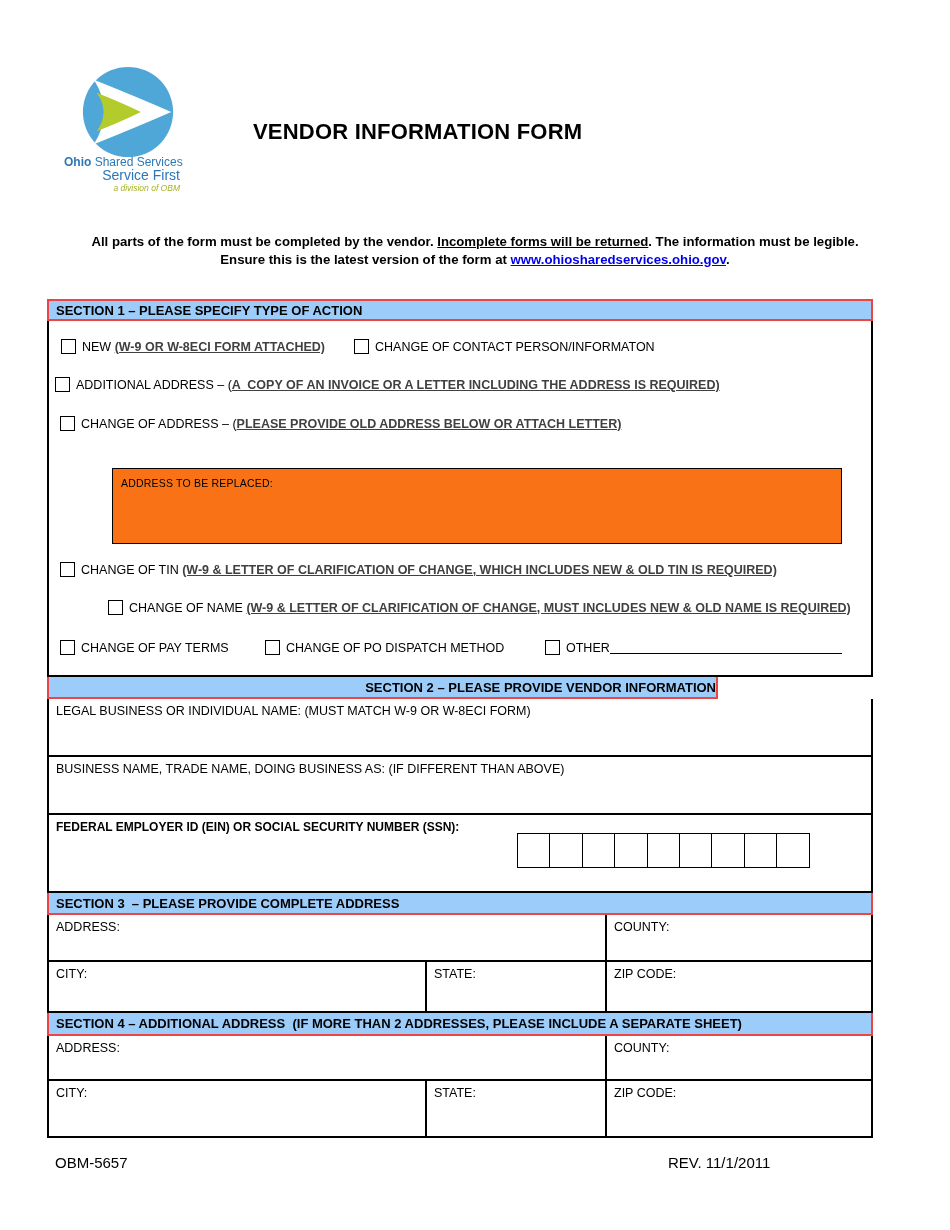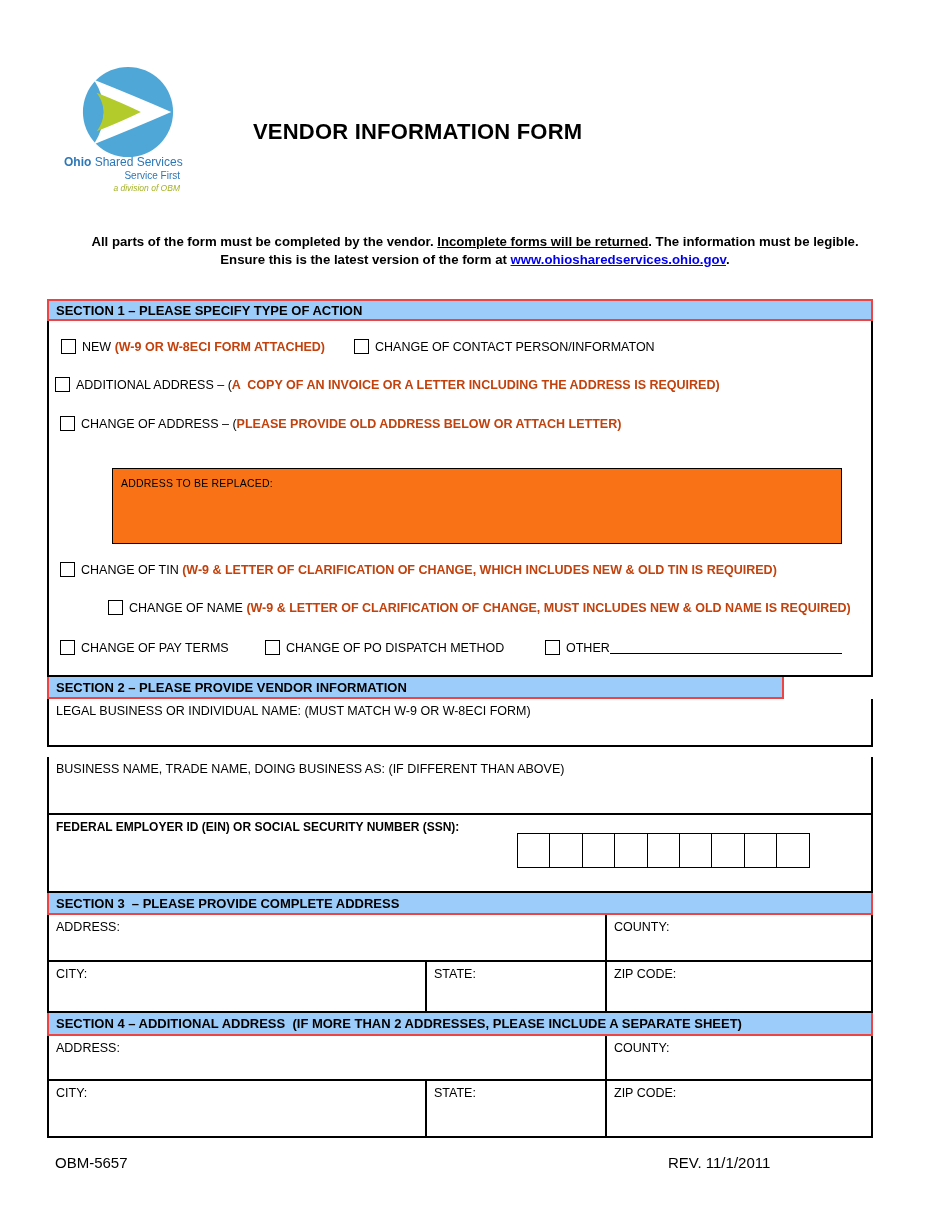--- a/index.html
+++ b/index.html
@@ -6,42 +6,42 @@
   html,body { background:#ffffff; }
   .page {
     position:relative; width:950px; height:1230px; background:#ffffff;
     font-family:"Liberation Sans", sans-serif; color:#000; overflow:hidden;
   }
   .abs { position:absolute; }
 
   
   .logo-text { font-size:12px; color:#2c77b8; line-height:13px; }
   .logo-text .org-line { text-align:center; white-space:nowrap; }
-  .logo-text .tagline { text-align:right; font-size:10px; padding-right:2px; }
+  .logo-text .tagline { text-align:right; font-size:14px; padding-right:2px; }
   .logo-text .division { text-align:right; font-size:8.5px; font-style:italic; color:#a3b324; padding-right:2px; }
   .bold { font-weight:bold; }
 
   
   .title { font-size:22px; font-weight:bold; letter-spacing:.2px; white-space:nowrap; }
   .intro { width:950px; text-align:center; font-size:13.2px; font-weight:bold; line-height:17.5px; }
   .intro .uline { text-decoration:underline; }
   .intro a.link { color:#0000ee; text-decoration:underline; }
 
   
   .sec-header {
     background:#9cccfa; border:2px solid #ef4444; display:flex; align-items:center;
     padding-left:7px; font-weight:bold; font-size:13px; white-space:pre;
   }
   .sec-header.no-top { border-top:none; }
   .block { border:2px solid #000; border-top:none; background:#fff; }
 
   
   .s1-row { position:absolute; display:flex; align-items:center; font-size:12.5px; white-space:pre; }
   .cb { width:15px; height:15px; border:1.7px solid #000; background:#fff; display:inline-block; margin-right:6px; flex:none; }
-  .req { color:#c2410c; font-weight:bold; white-space:pre;text-align:center; }
+  .req { color:#404040; font-weight:bold; text-decoration:underline; white-space:pre;text-align:center; }
   .replace-box { position:absolute; border:1.3px solid #000; background:#f97316; }
   .replace-box .inner-lbl { font-size:10.5px; padding:8px 0 0 8px; letter-spacing:.2px; }
   .fill-line { display:inline-block; border-bottom:1.4px solid #000; height:13px; }
 
   
   .frow { display:flex; }
   .fcell { padding:5px 0 0 7px; font-size:12.5px; }
   .fcell.vline { border-left:2px solid #000; }
   .flabel-bold { font-weight:bold; font-size:12px; }
 
@@ -125,23 +125,23 @@
       <span class="cb"></span>
       <span>CHANGE OF PO DISPATCH METHOD</span>
     </div>
     <div class="s1-row" style="left:496px; top:319px;">
       <span class="cb"></span>
       <span>OTHER</span>
       <span class="fill-line" style="width:232px;"></span>
     </div>
   </div>
 
-  <div class="abs sec-header no-top" style="left:47px; top:677px; width:737px; height:22px;"><span>SECTION 2 – PLEASE PROVIDE VENDOR INFORMATION</span></div>
+  <div class="abs sec-header no-top" style="left:47px; top:677px; width:671px; height:22px;justify-content:flex-end;"><span>SECTION 2 – PLEASE PROVIDE VENDOR INFORMATION</span></div>
 
-  <div class="abs block" style="left:47px; top:699px; width:826px; height:48px;">
+  <div class="abs block" style="left:47px; top:699px; width:826px; height:58px;">
     <div class="fcell">LEGAL BUSINESS OR INDIVIDUAL NAME: (MUST MATCH W-9 OR W-8ECI FORM)</div>
   </div>
 
   <div class="abs block" style="left:47px; top:757px; width:826px; height:58px;">
     <div class="fcell">BUSINESS NAME, TRADE NAME, DOING BUSINESS AS: (IF DIFFERENT THAN ABOVE)</div>
   </div>
 
   <div class="abs block" style="left:47px; top:815px; width:826px; height:78px;">
     <div class="fcell flabel-bold">FEDERAL EMPLOYER ID (EIN) OR SOCIAL SECURITY NUMBER (SSN):</div>
     <div class="ein-boxes" style="left:468px; top:18px;">

